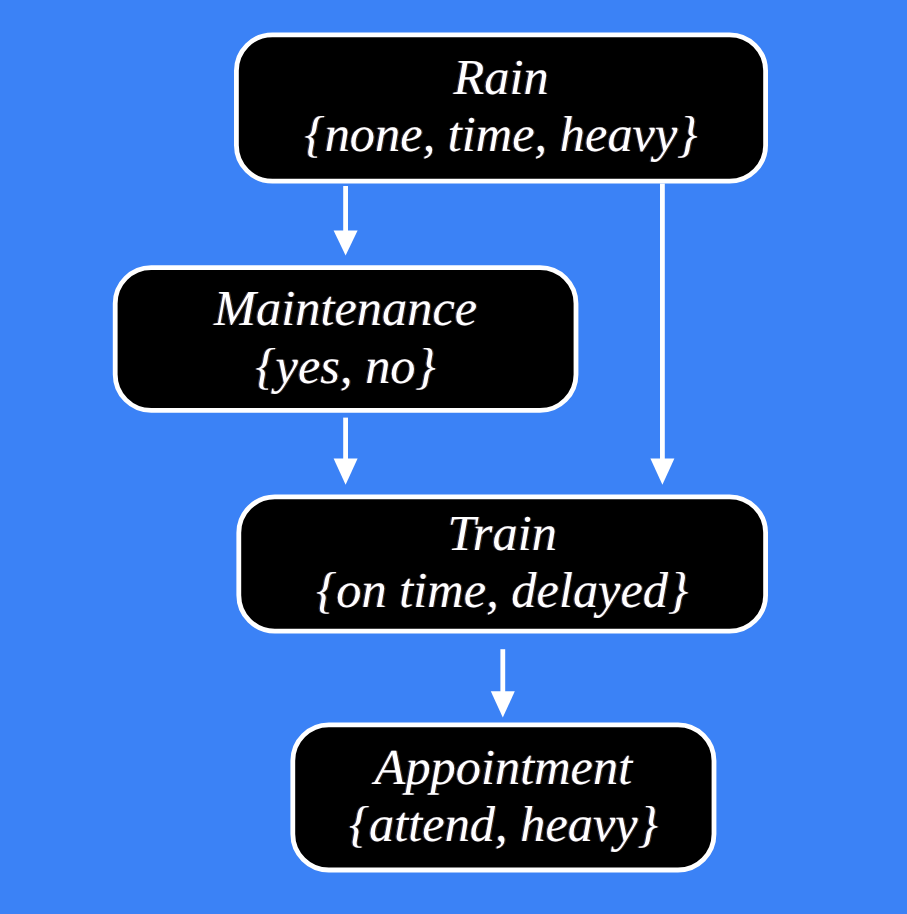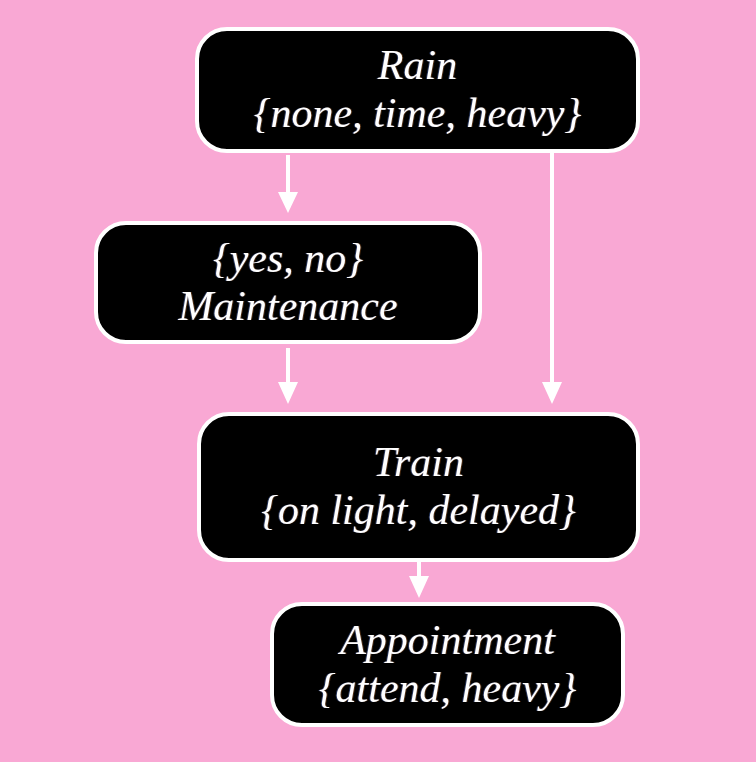--- a/index.html
+++ b/index.html
@@ -4,21 +4,21 @@
 <style>
   html, body {
     margin: 0;
     padding: 0;
     background: #000000;
   }
   .stage {
     position: relative;
     width: 756px;
     height: 762px;
-    background: #f9a8d4;
+    background: #3b82f6;
     overflow: hidden;
     font-family: "Liberation Serif", serif;
   }
   .edges {
     position: absolute;
     left: 0;
     top: 0;
     width: 756px;
     height: 762px;
   }
@@ -46,22 +46,22 @@
     line-height: 1.14;
     text-align: center;
     white-space: nowrap;
   }
   .node span {
     
     text-shadow: -1px 0 0 rgba(110, 150, 255, 0.35), 1px 0 0 rgba(255, 150, 60, 0.30);
   }
   .node-rain        { left: 195px; top: 27px;  width: 445px; height: 126px; }
   .node-maintenance { left: 94px;  top: 221px; width: 388px; height: 123px; }
-  .node-train       { left: 197px; top: 412px; width: 443px; height: 150px; }
-  .node-appointment { left: 242px; top: 602px; width: 355px; height: 125px; margin-left: 28px; }
+  .node-train       { left: 197px; top: 412px; width: 443px; height: 116px; }
+  .node-appointment { left: 242px; top: 602px; width: 355px; height: 125px; }
 </style>
 </head>
 <body>
 
 <div class="stage">
 
   <svg class="edges" viewBox="0 0 756 762" xmlns="http://www.w3.org/2000/svg">
 
     <g>
       <line class="edge-line" x1="288" y1="155" x2="288" y2="193"></line>
@@ -83,27 +83,27 @@
       <polygon class="edge-head" points="409,576 429,576 419,598"></polygon>
     </g>
   </svg>
 
   <div class="node node-rain">
     <span>Rain</span>
     <span>{none, time, heavy}</span>
   </div>
 
   <div class="node node-maintenance">
+    <span>Maintenance</span>
     <span>{yes, no}</span>
-    <span>Maintenance</span>
   </div>
 
   <div class="node node-train">
     <span>Train</span>
-    <span>{on light, delayed}</span>
+    <span>{on time, delayed}</span>
   </div>
 
   <div class="node node-appointment">
     <span>Appointment</span>
     <span>{attend, heavy}</span>
   </div>
 
 </div>
 
 </body></html>

